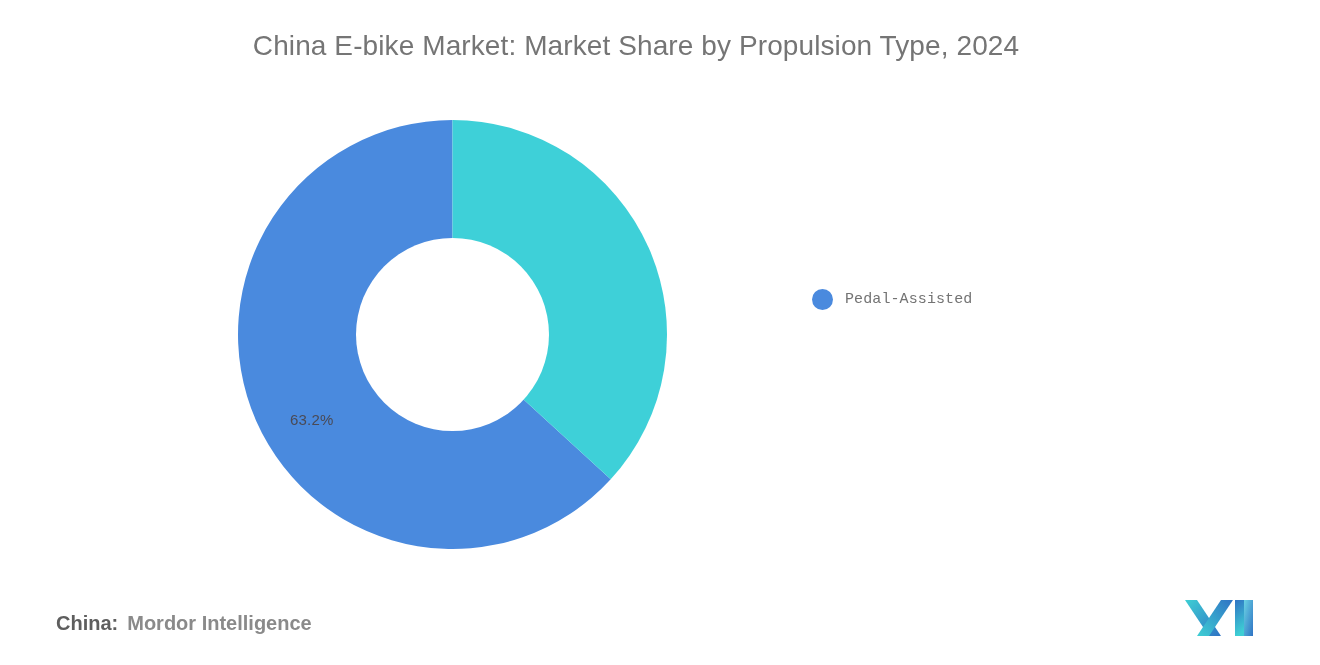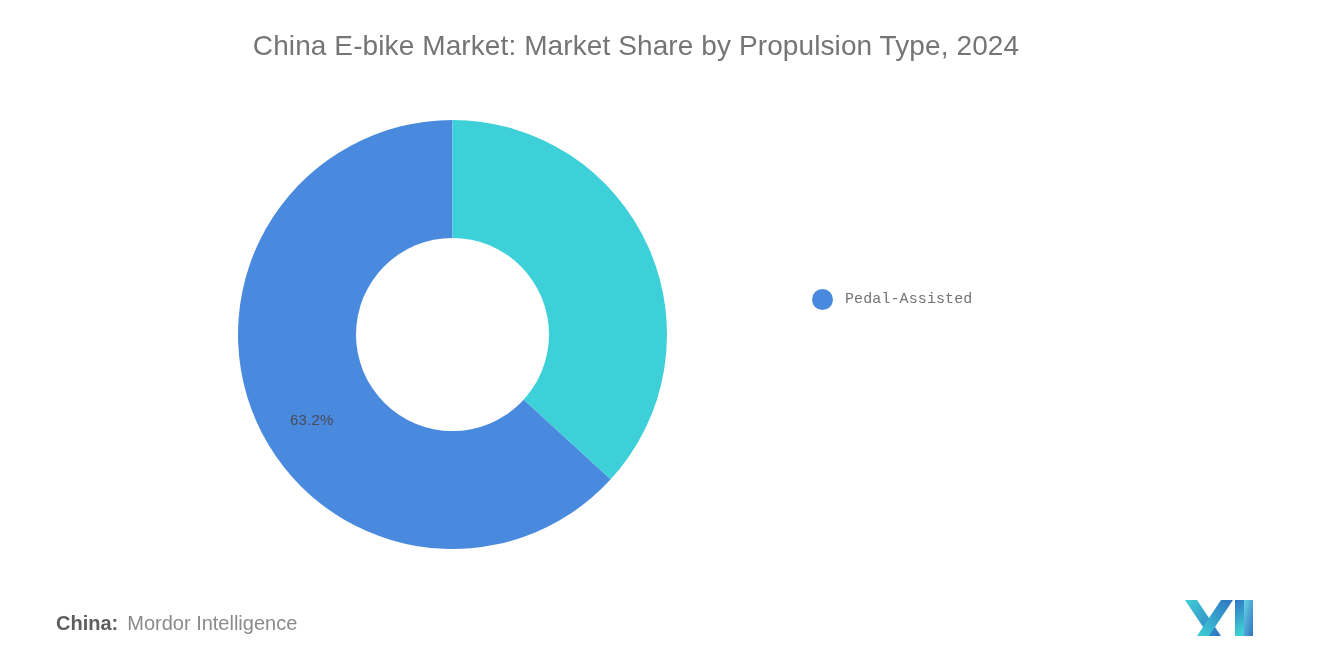--- a/index.html
+++ b/index.html
@@ -88,21 +88,21 @@
     font-size: 20px;
     white-space: nowrap;
   }
   #source-key {
     color: #5e5e5e;
     font-weight: 700;
   }
   #source-value {
     color: #8a8a8a;
     margin-left: 9px;
-    font-weight: 400;
+    font-weight: 700;
   }
 
   #brand-logo {
     position: absolute;
     left: 1183px;
     top: 596px;
     width: 76px;
     height: 44px;
   }
 </style>

